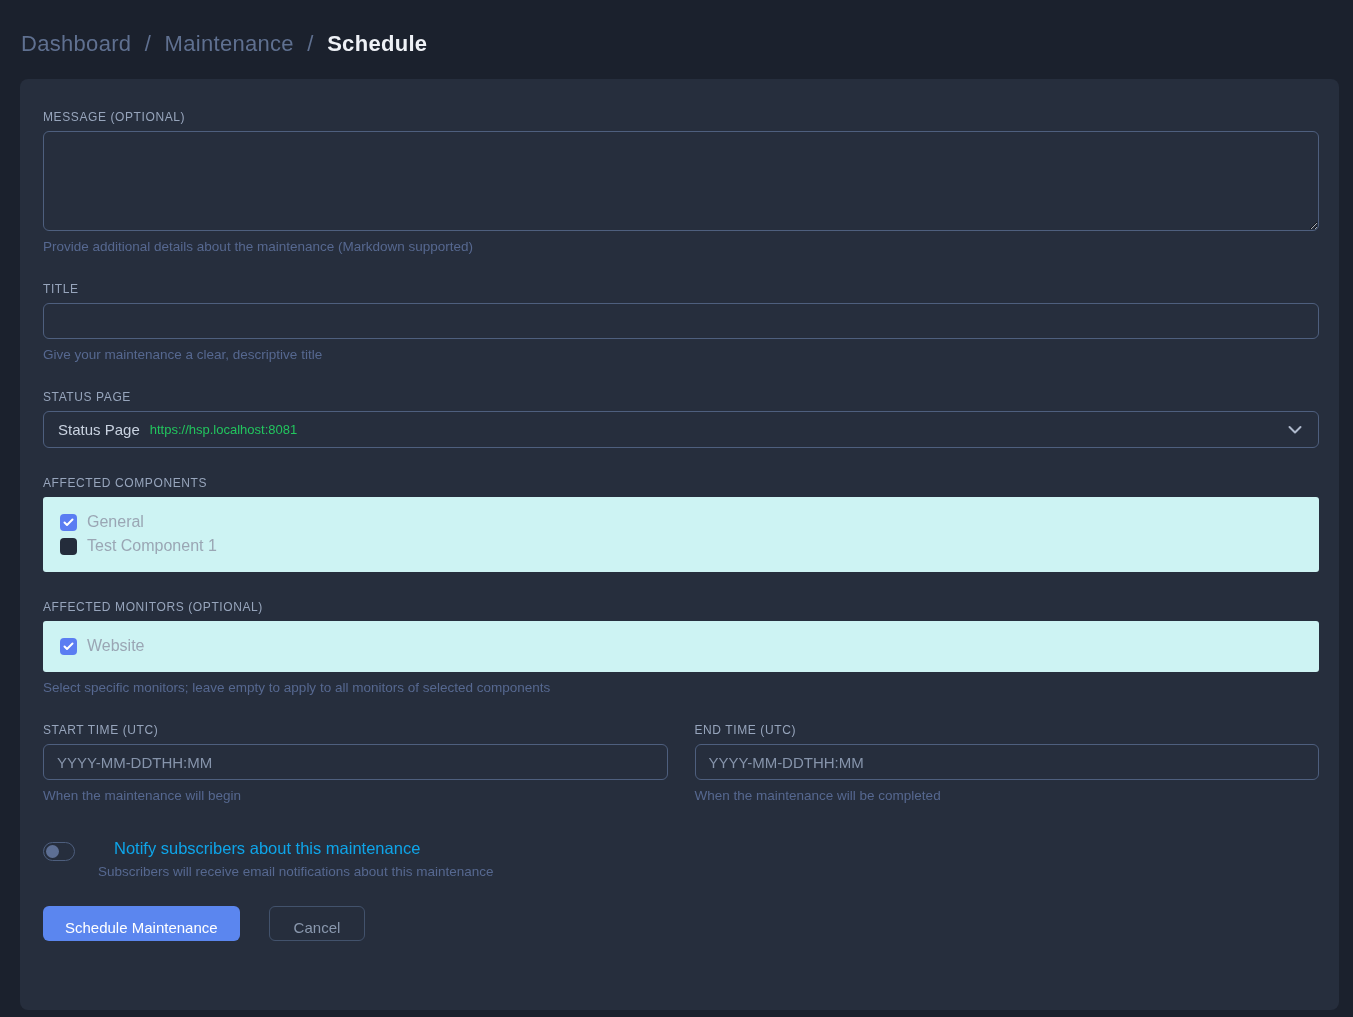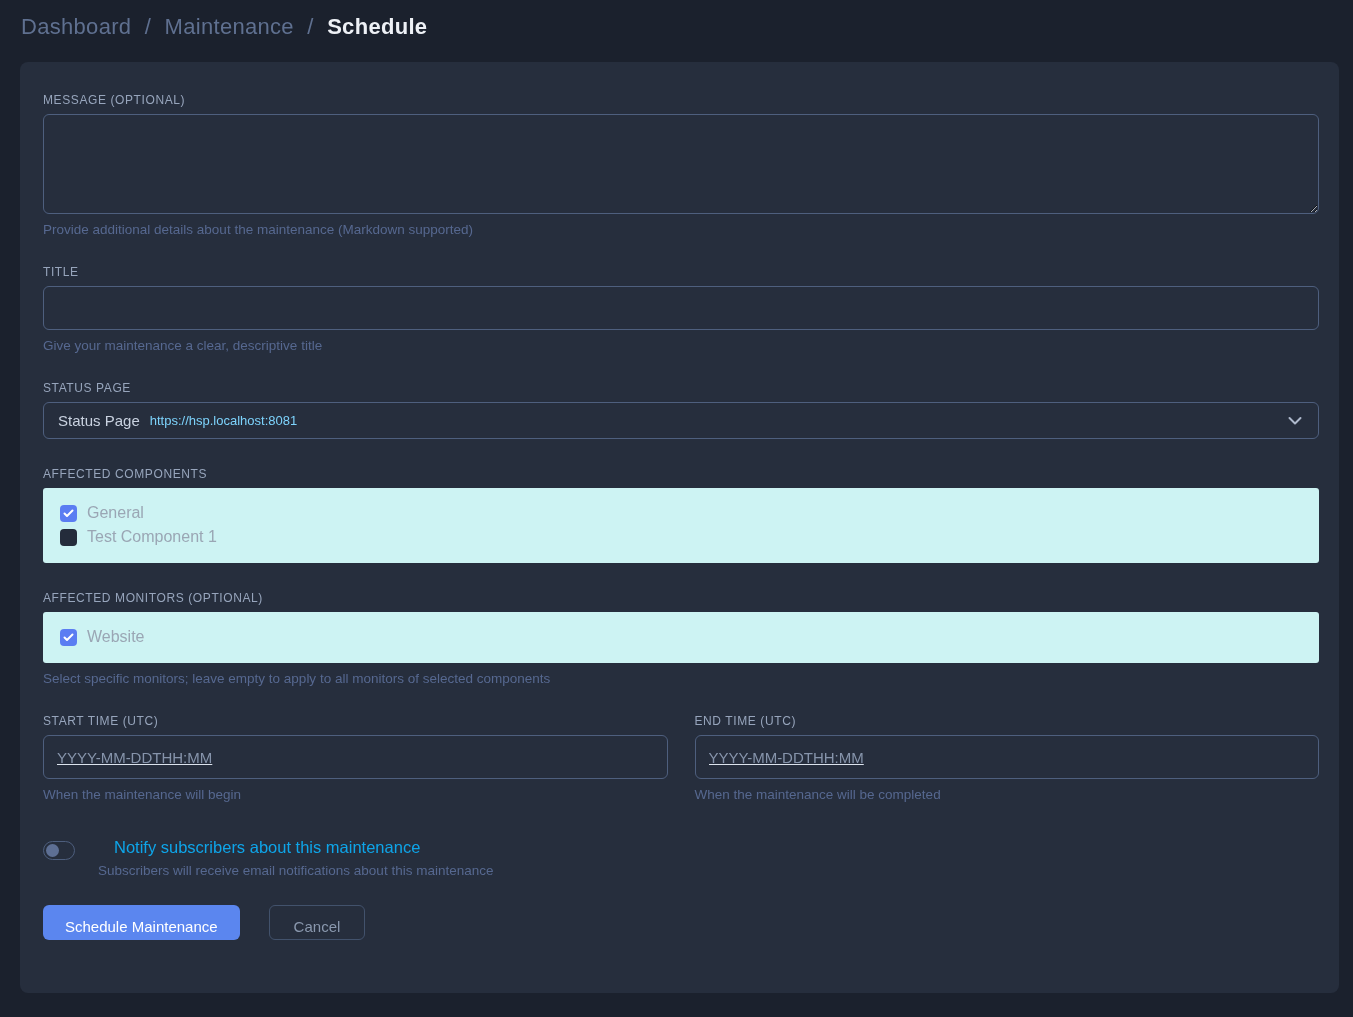--- a/index.html
+++ b/index.html
@@ -8,20 +8,21 @@
     background: #1b212d;
     font-family: "Liberation Sans", "DejaVu Sans", sans-serif;
     overflow: hidden;
   }
   
   .breadcrumb {
     padding: 13px 0 0 21px;
     font-size: 22px;
     line-height: 28px;
     letter-spacing: 0.3px;
+    margin-top: 17px;
   }
   .bc-link { color: #5f7090; cursor: pointer; }
   .bc-sep  { color: #5f7090; margin: 0 7px; }
   .bc-current { color: #eef1f6; font-weight: 700; }
 
   
   .card {
     margin: 21px 14px 0 20px;
     height: 931px;
     background: #262e3d;
@@ -46,40 +47,40 @@
 
   .text-input, .textarea, .select {
     width: 100%;
     background: transparent;
     border: 1px solid #4e5f7e;
     border-radius: 6px;
     color: #dce3ed;
     font-size: 15px;
     font-family: "Liberation Sans", "DejaVu Sans", sans-serif;
   }
-  .text-input { height: 44px; padding: 13px 13px; text-decoration: underline; }
+  .text-input { height: 36px; padding: 13px 13px; }
   .text-input::placeholder { color: #8694ab; opacity: 1; }
   .textarea {
     height: 100px;
     padding: 9px 13px;
     resize: both;
     display: block;
   }
 
   
   .select {
     height: 37px;
     display: flex;
     align-items: center;
     padding: 0 14px;
     cursor: pointer;
     position: relative;
   }
   .select-name { color: #c9d2e0; font-size: 15px; }
-  .select-url  { color: #7dd3fc; font-size: 13px; margin-left: 10px; }
+  .select-url  { color: #22c55e; font-size: 13px; margin-left: 10px; }
   .chevron {
     position: absolute;
     right: 16px; top: 50%;
     transform: translateY(-50%);
     display: flex;
   }
 
   
   .option-box {
     background: #cdf3f3;

